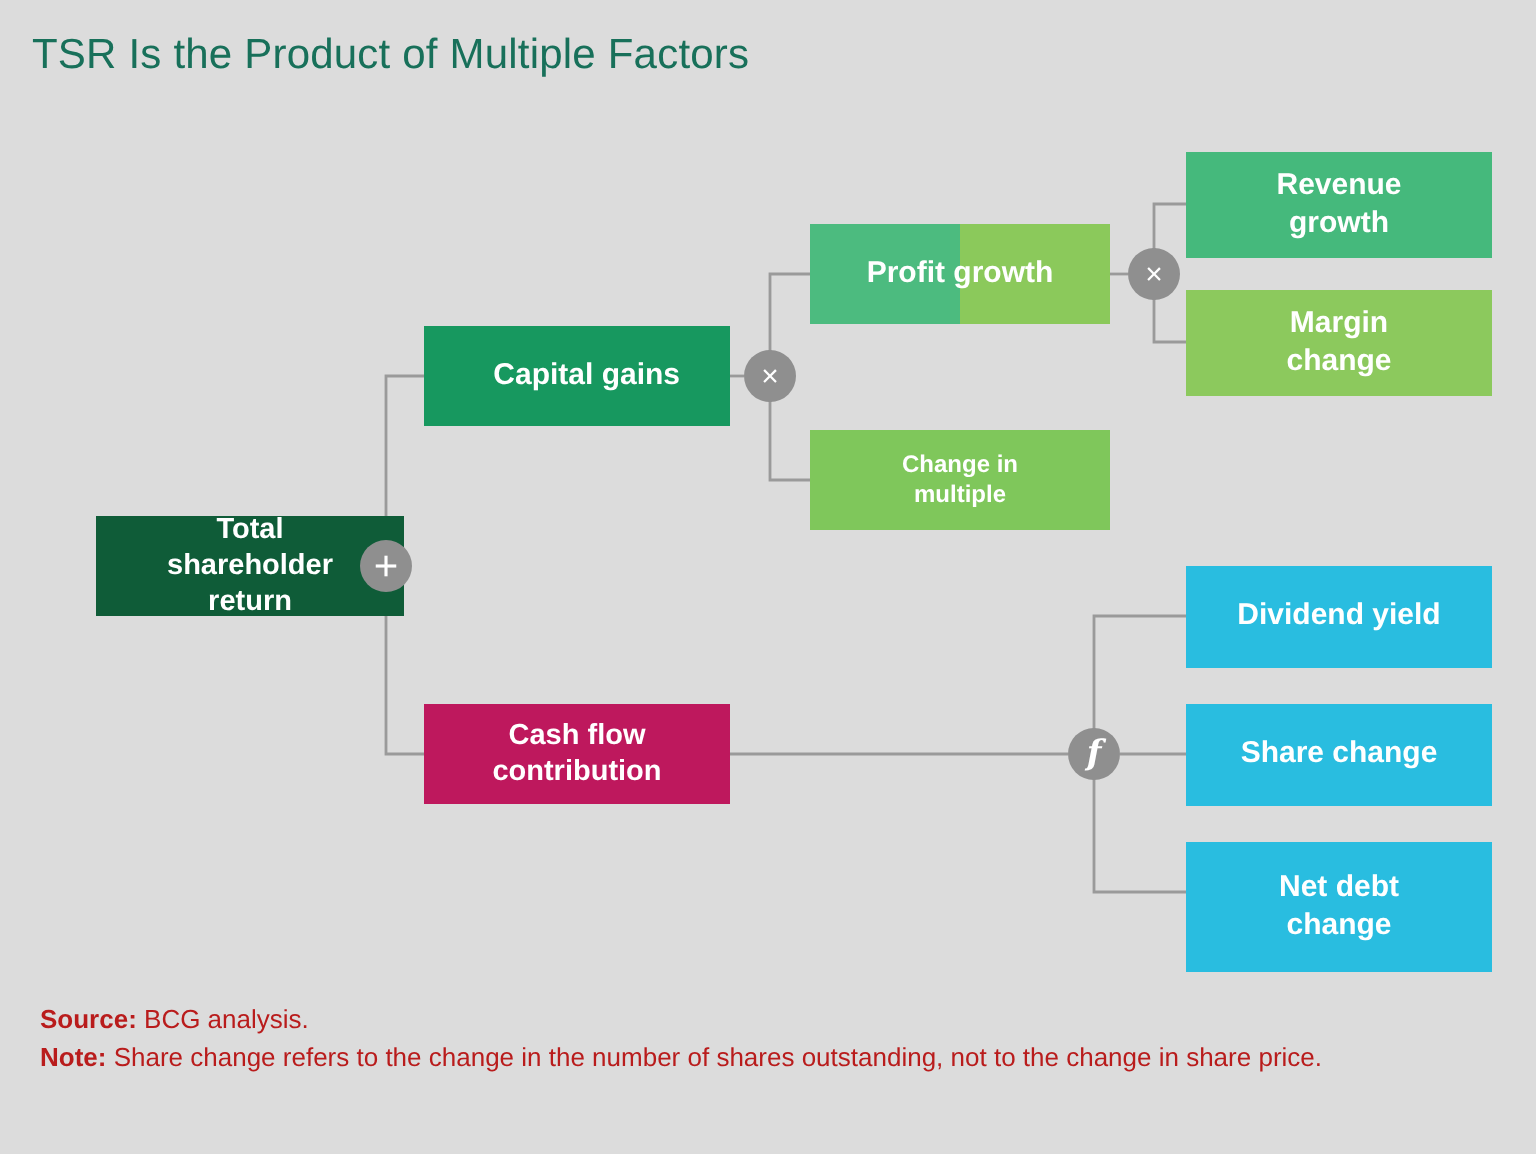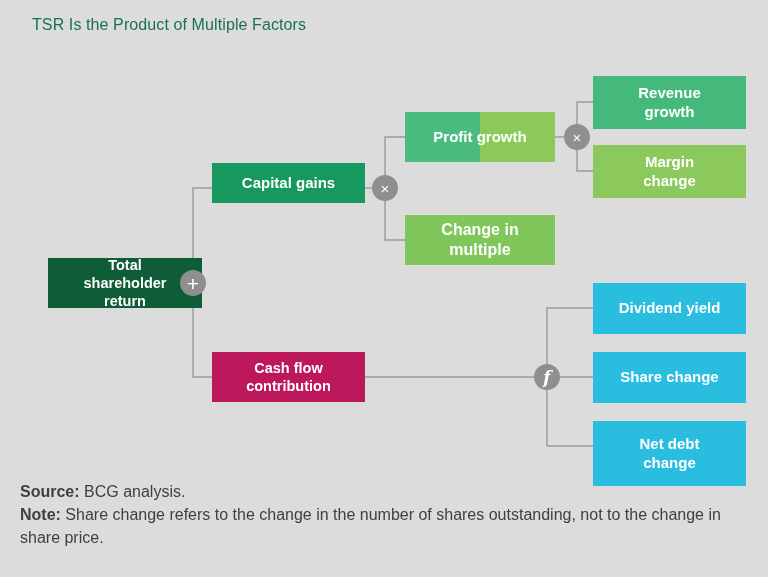--- a/index.html
+++ b/index.html
@@ -18,23 +18,23 @@
   .canvas {
     position: absolute;
     left: 0; top: 0;
     width: 768px;
     height: 577px;
   }
 
   
   .title {
     position: absolute;
-    left: 32px;
+    left: 16px;
     top: 16px;
-    font-size: 16px;
+    font-size: 21px;
     color: #18705a;
     letter-spacing: 0.1px;
     white-space: nowrap;
   }
 
   
   .connectors {
     position: absolute;
     left: 0; top: 0;
     width: 768px;
@@ -51,40 +51,40 @@
     text-align: center;
     color: #ffffff;
     font-weight: bold;
     font-size: 15px;
     line-height: 1.25;
     padding: 4px 25px;
   }
   .node span { position: relative; z-index: 2; }
 
   .node-tsr        { left: 20px;  top: 258px; width: 154px; height: 50px; background: #0f5c38; font-size: 14.5px; margin-left: 28px; }
-  .node-capgains   { left: 212px; top: 163px; width: 153px; height: 40px; background: #17985f; }
+  .node-capgains   { left: 212px; top: 163px; width: 153px; height: 50px; background: #17985f; justify-content: flex-end; }
   .node-cashflow   { left: 212px; top: 352px; width: 153px; height: 50px; background: #be185d; font-size: 14.5px; }
   .node-profit     { left: 405px; top: 112px; width: 150px; height: 50px; background: #3b82f6; }
   .node-profit::before {
     content: "";
     position: absolute;
     left: 0; top: 0;
     width: 50%; height: 100%;
     background: #4cbb7f;
     z-index: 1;
   }
   .node-profit::after {
     content: "";
     position: absolute;
     right: 0; top: 0;
     width: 50%; height: 100%;
     background: #8bc95b;
     z-index: 1;
   }
-  .node-changemult { left: 405px; top: 215px; width: 150px; height: 50px; background: #7fc75b; font-size: 16px; }
+  .node-changemult { left: 405px; top: 215px; width: 150px; height: 50px; background: #7fc75b; font-size: 12px; }
   .node-revenue    { left: 593px; top: 76px;  width: 153px; height: 53px; background: #45b97c; }
   .node-margin     { left: 593px; top: 145px; width: 153px; height: 53px; background: #8cc95d; }
   .node-dividend   { left: 593px; top: 283px; width: 153px; height: 51px; background: #29bde0; }
   .node-sharechg   { left: 593px; top: 352px; width: 153px; height: 51px; background: #29bde0; }
   .node-netdebt    { left: 593px; top: 421px; width: 153px; height: 65px; background: #29bde0; }
 
   
   .op {
     position: absolute;
     width: 26px;
@@ -102,24 +102,24 @@
   }
   .op-plus  { left: 180px; top: 270px; font-size: 21px; }
   .op-mult1 { left: 372px; top: 175px; font-size: 15px; }
   .op-mult2 { left: 564px; top: 124px; font-size: 15px; }
   .op-func  { left: 534px; top: 364px; font-family: "DejaVu Serif", serif; font-style: italic; font-size: 17px; font-weight: bold; }
 
   
   .footer {
     position: absolute;
     left: 20px;
-    top: 480px;
+    top: 501px;
     width: 726px;
-    font-size: 16px;
-    color: #404040;
+    font-size: 13px;
+    color: #b91c1c;
     line-height: 1.45;
   }
   .footer b { font-weight: bold; }
   .footer-line { margin: 0; }
 </style>
 </head>
 <body>
 
 <div class="canvas">
 

